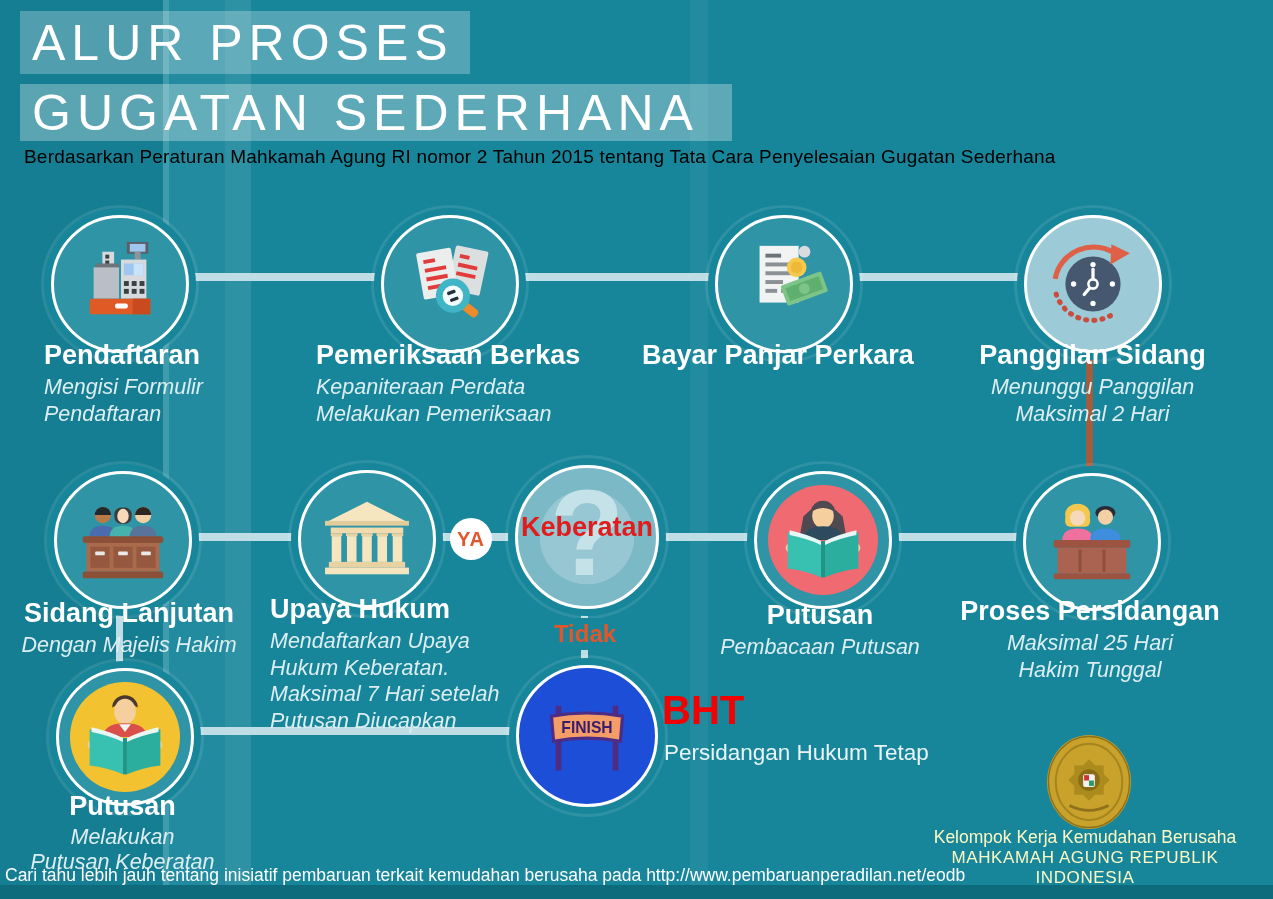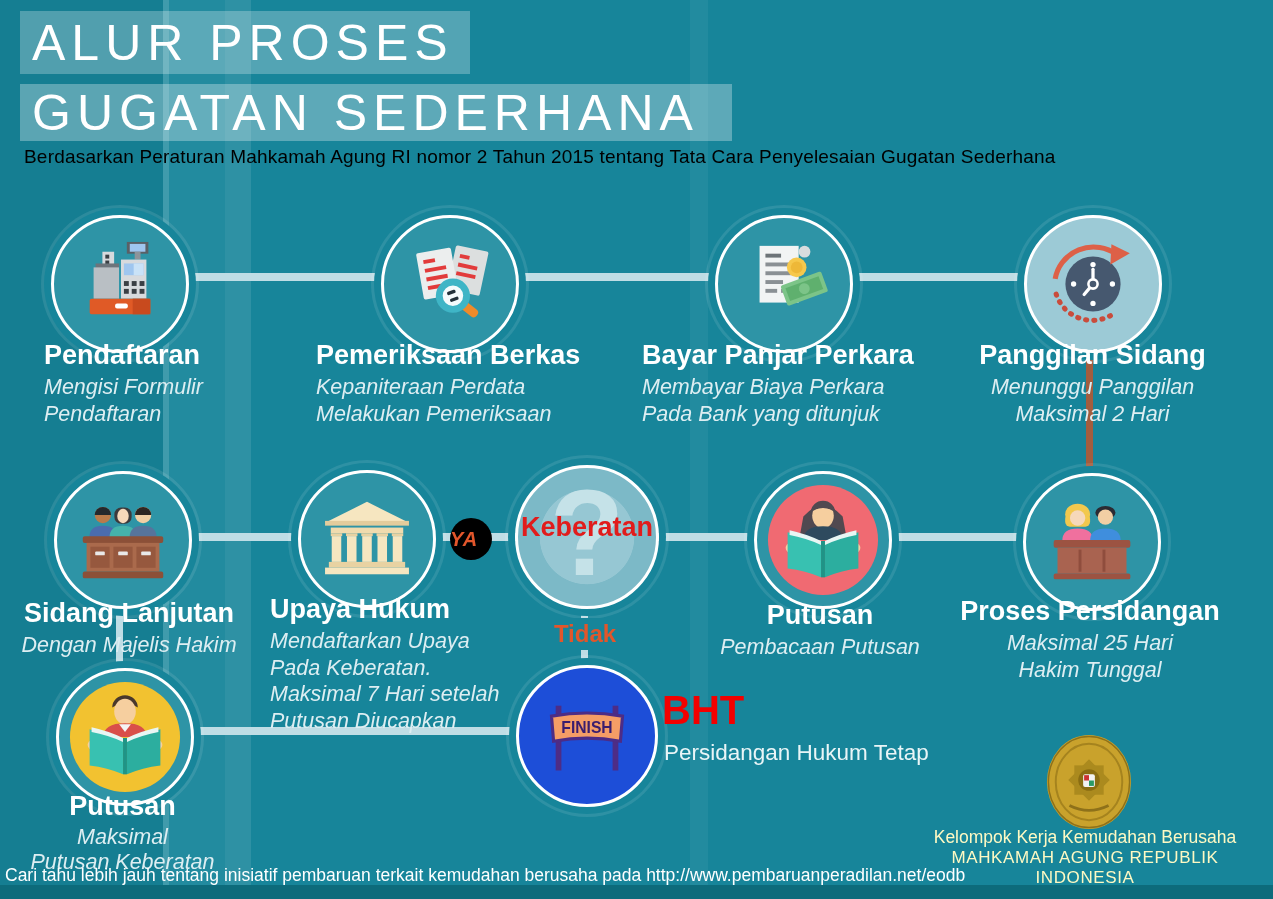--- a/index.html
+++ b/index.html
@@ -12,21 +12,21 @@
   .connector{position:absolute;background:#bfdde5;z-index:1;}
   .connector.brown{background:#a35d3e;}
   .circle{position:absolute;border-radius:50%;border:3px solid #ffffff;background:#2e94a6;
           box-shadow:0 0 0 7px #17859a,0 0 0 10px rgba(255,255,255,0.10);
           display:flex;align-items:center;justify-content:center;z-index:2;}
   .label{position:absolute;z-index:3;}
   .step-title{color:#ffffff;font-weight:bold;font-size:27px;line-height:1.15;}
   .step-desc{color:#ddeef2;font-size:21.5px;line-height:1.24;margin-top:3px;font-style:italic;}
   .center{text-align:center;}
   .ya-bubble{position:absolute;left:450px;top:518px;width:42px;height:42px;border-radius:50%;
-             background:#000000;display:flex;align-items:center;z-index:2;font-style:italic;}
+             background:#ffffff;display:flex;align-items:center;justify-content:center;z-index:2;}
   .ya-text{color:#e2562b;font-weight:bold;font-size:20px;letter-spacing:1px;}
   .qmark{position:absolute;width:100%;text-align:center;top:-14px;font-size:122px;font-weight:bold;
          color:rgba(236,248,250,0.55);line-height:1.3;}
   .keb-label{position:absolute;width:100%;text-align:center;top:44px;font-size:27px;font-weight:bold;color:#e11c1c;}
   .tidak{position:absolute;left:541px;top:618px;width:88px;text-align:center;color:#e2562b;
          font-weight:bold;font-size:24px;background:#17859a;z-index:3;padding:2px 0;}
   .bht{position:absolute;left:662px;top:688px;color:#f30000;font-weight:bold;font-size:40px;z-index:3;}
   .bht-desc{position:absolute;left:664px;top:740px;color:#e9f5f7;font-size:22.5px;z-index:3;}
   .org{position:absolute;left:900px;width:370px;text-align:center;color:#fef9c3;z-index:3;}
   .footer-note{position:absolute;left:5px;top:865px;color:#ffffff;font-size:17.5px;z-index:3;white-space:nowrap;}
@@ -151,24 +151,20 @@
   </div>
   <div class="label" style="left:316px;top:340px;width:300px;">
     <div class="step-title">Pemeriksaan Berkas</div>
     <div class="step-desc">
       <div>Kepaniteraan Perdata</div>
       <div>Melakukan Pemeriksaan</div>
     </div>
   </div>
   <div class="label" style="left:642px;top:340px;width:300px;">
     <div class="step-title">Bayar Panjar Perkara</div>
-    <div class="step-desc">
-      <div>Membayar Biaya Perkara</div>
-      <div>Pada Bank yang ditunjuk</div>
-    </div>
   </div>
   <div class="label center" style="left:950px;top:340px;width:285px;">
     <div class="step-title">Panggilan Sidang</div>
     <div class="step-desc">
       <div>Menunggu Panggilan</div>
       <div>Maksimal 2 Hari</div>
     </div>
   </div>
 
   <div class="circle" style="left:54px;top:471px;width:132px;height:132px;">
@@ -261,21 +257,21 @@
   <div class="label center" style="left:0px;top:598px;width:258px;">
     <div class="step-title">Sidang Lanjutan</div>
     <div class="step-desc">
       <div>Dengan Majelis Hakim</div>
     </div>
   </div>
   <div class="label" style="left:270px;top:594px;width:250px;">
     <div class="step-title">Upaya Hukum</div>
     <div class="step-desc">
       <div>Mendaftarkan Upaya</div>
-      <div>Pada Keberatan.</div>
+      <div>Hukum Keberatan.</div>
       <div>Maksimal 7 Hari setelah</div>
       <div>Putusan Diucapkan</div>
     </div>
   </div>
   <div class="label center" style="left:700px;top:600px;width:240px;">
     <div class="step-title">Putusan</div>
     <div class="step-desc">
       <div>Pembacaan Putusan</div>
     </div>
   </div>
@@ -299,21 +295,21 @@
       <path d="M22 50 Q45 56 56 62 L56 96 Q40 89 22 87 Z" fill="#38c1b1"></path>
       <path d="M94 50 Q71 56 60 62 L60 96 Q76 89 94 87 Z" fill="#2cae9f"></path>
       <path d="M24 48 Q42 52 56 59 L56 63 Q40 56 24 53 Z" fill="#e8f6f4"></path>
       <path d="M92 48 Q74 52 60 59 L60 63 Q76 56 92 53 Z" fill="#e8f6f4"></path>
       <rect x="56" y="59" width="4" height="37" fill="#1f9487"></rect>
     </svg>
   </div>
   <div class="label center" style="left:5px;top:791px;width:235px;">
     <div class="step-title">Putusan</div>
     <div class="step-desc" style="line-height:1.15;">
-      <div>Maksimal</div>
+      <div>Melakukan</div>
       <div>Putusan Keberatan</div>
     </div>
   </div>
 
   <div class="circle" style="left:516px;top:665px;width:136px;height:136px;background:#1d4ed8;align-items:center;">
     <svg width="94" height="94" viewBox="0 0 90 90">
       <rect x="15" y="16" width="5.5" height="62" fill="#4d2c86"></rect>
       <rect x="69.5" y="16" width="5.5" height="62" fill="#4d2c86"></rect>
       <path d="M11 26 Q45 20 79 26 L77 50 Q45 44 13 50 Z" fill="#f59d66" stroke="#4d2c86" stroke-width="3"></path>
       <text x="45" y="42" text-anchor="middle" font-size="15" font-weight="bold" fill="#3a1d6e" font-family="Liberation Sans, sans-serif">FINISH</text>

